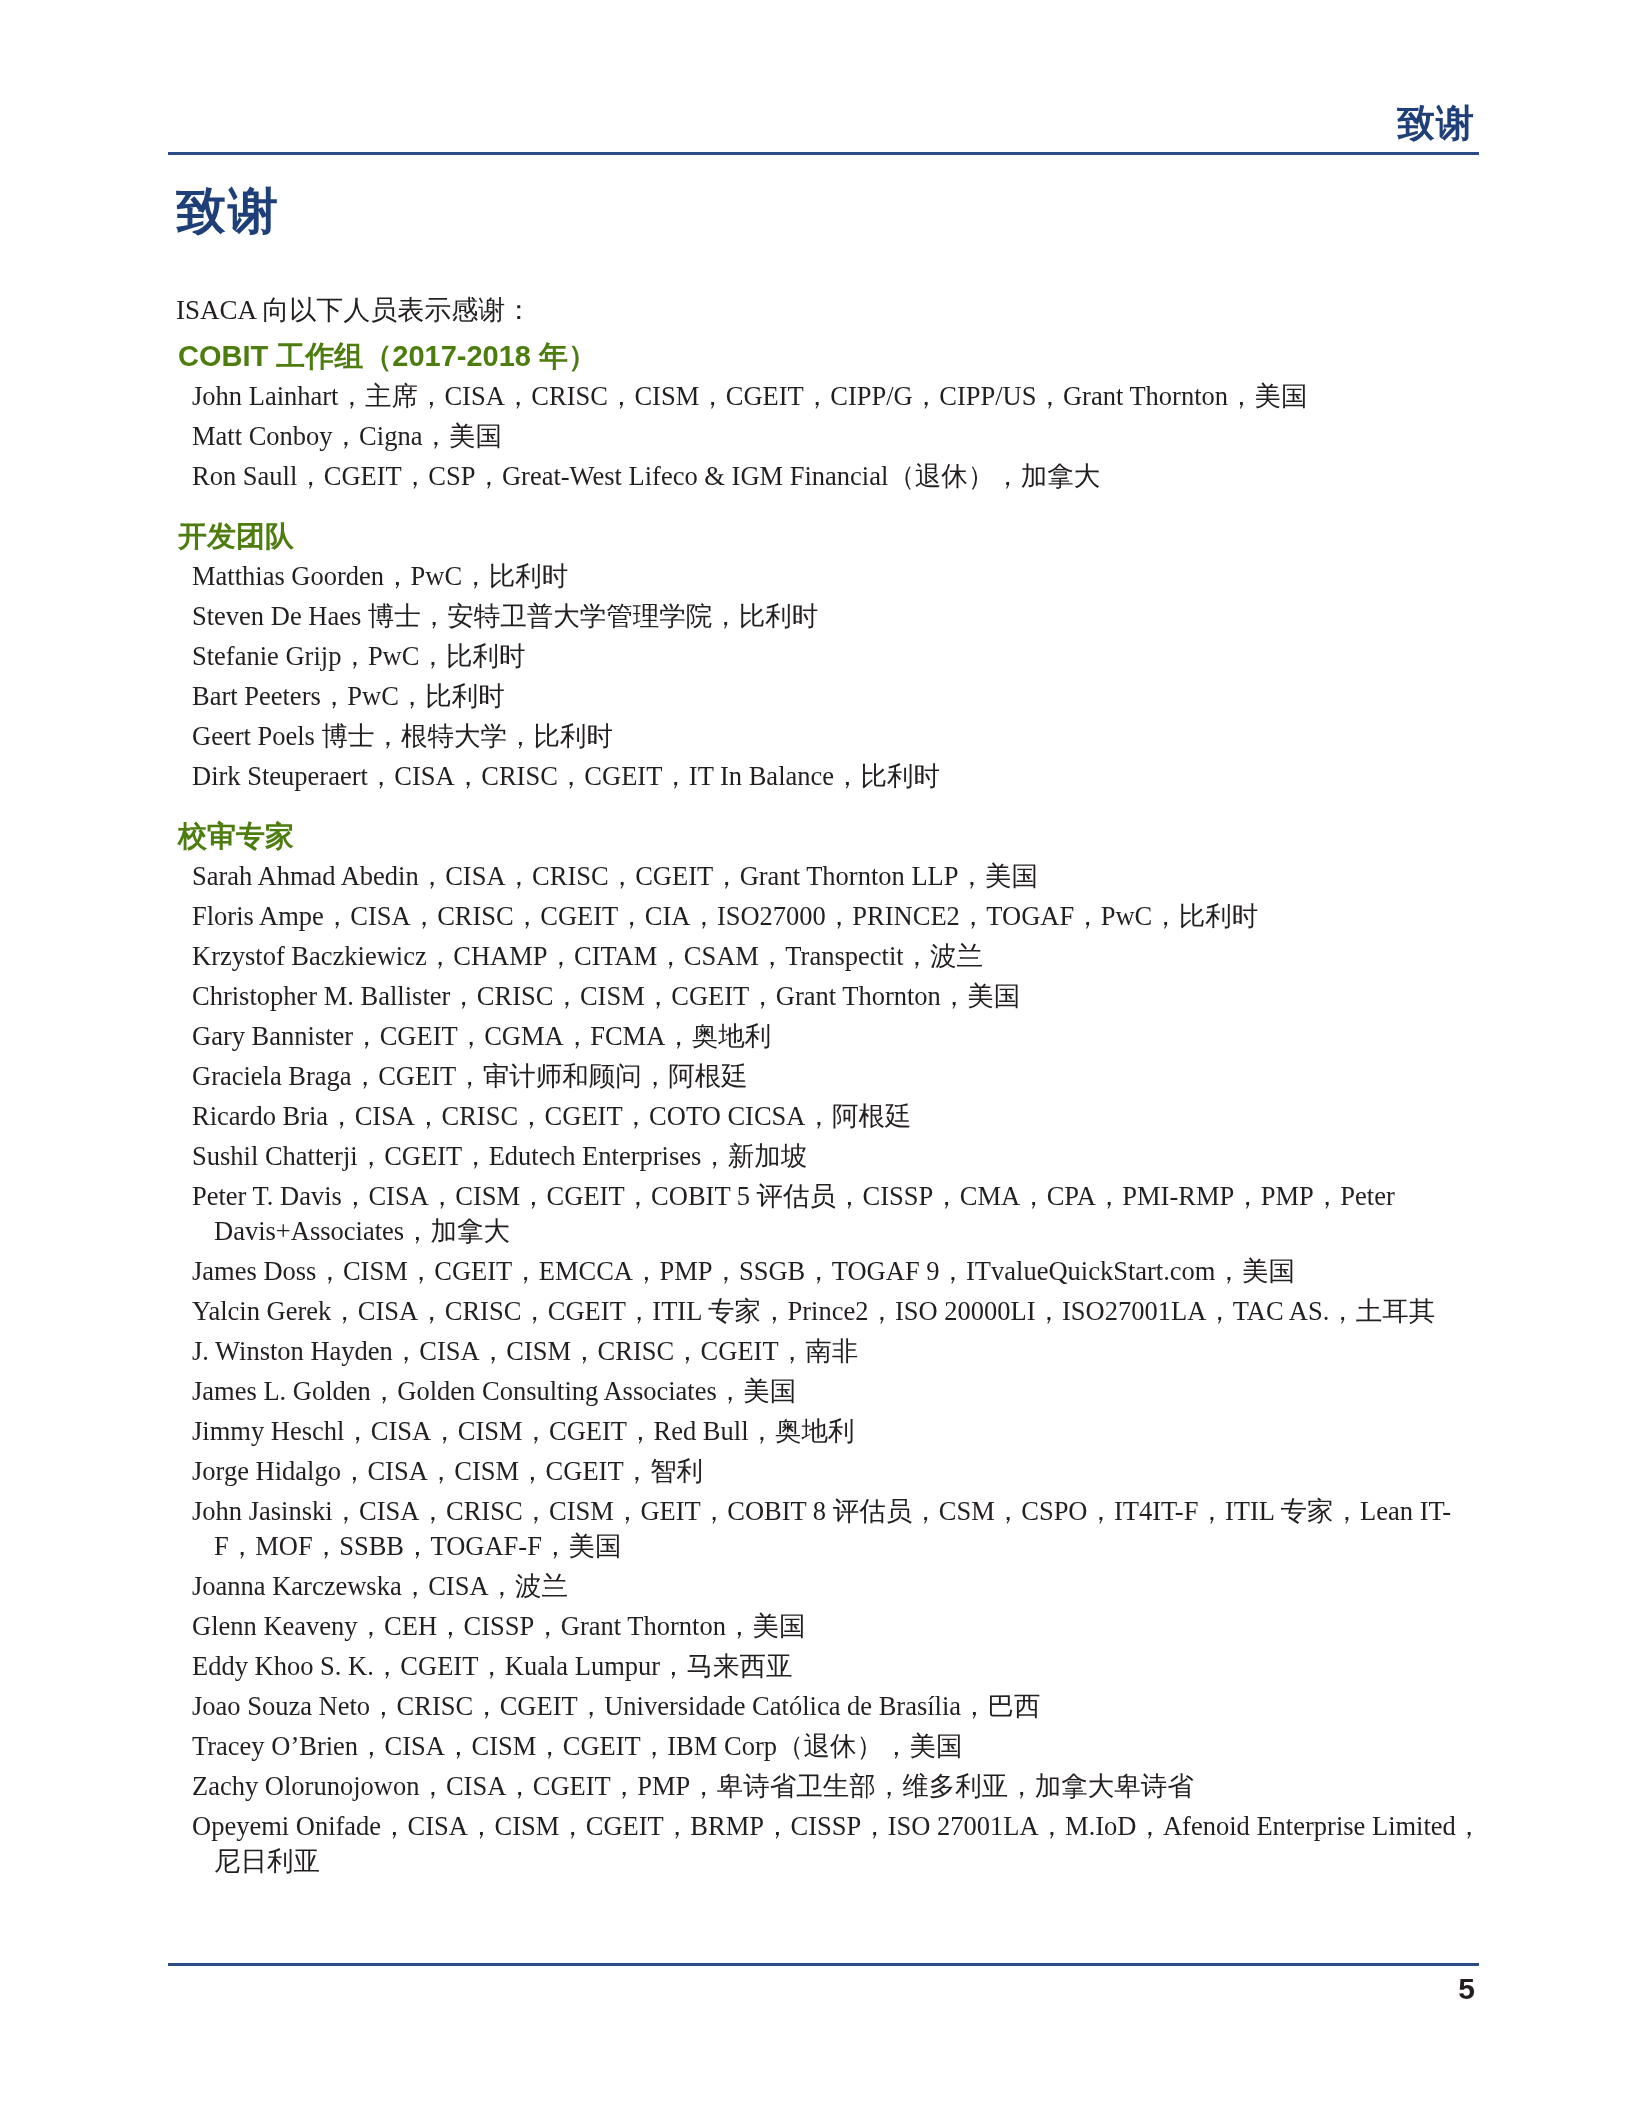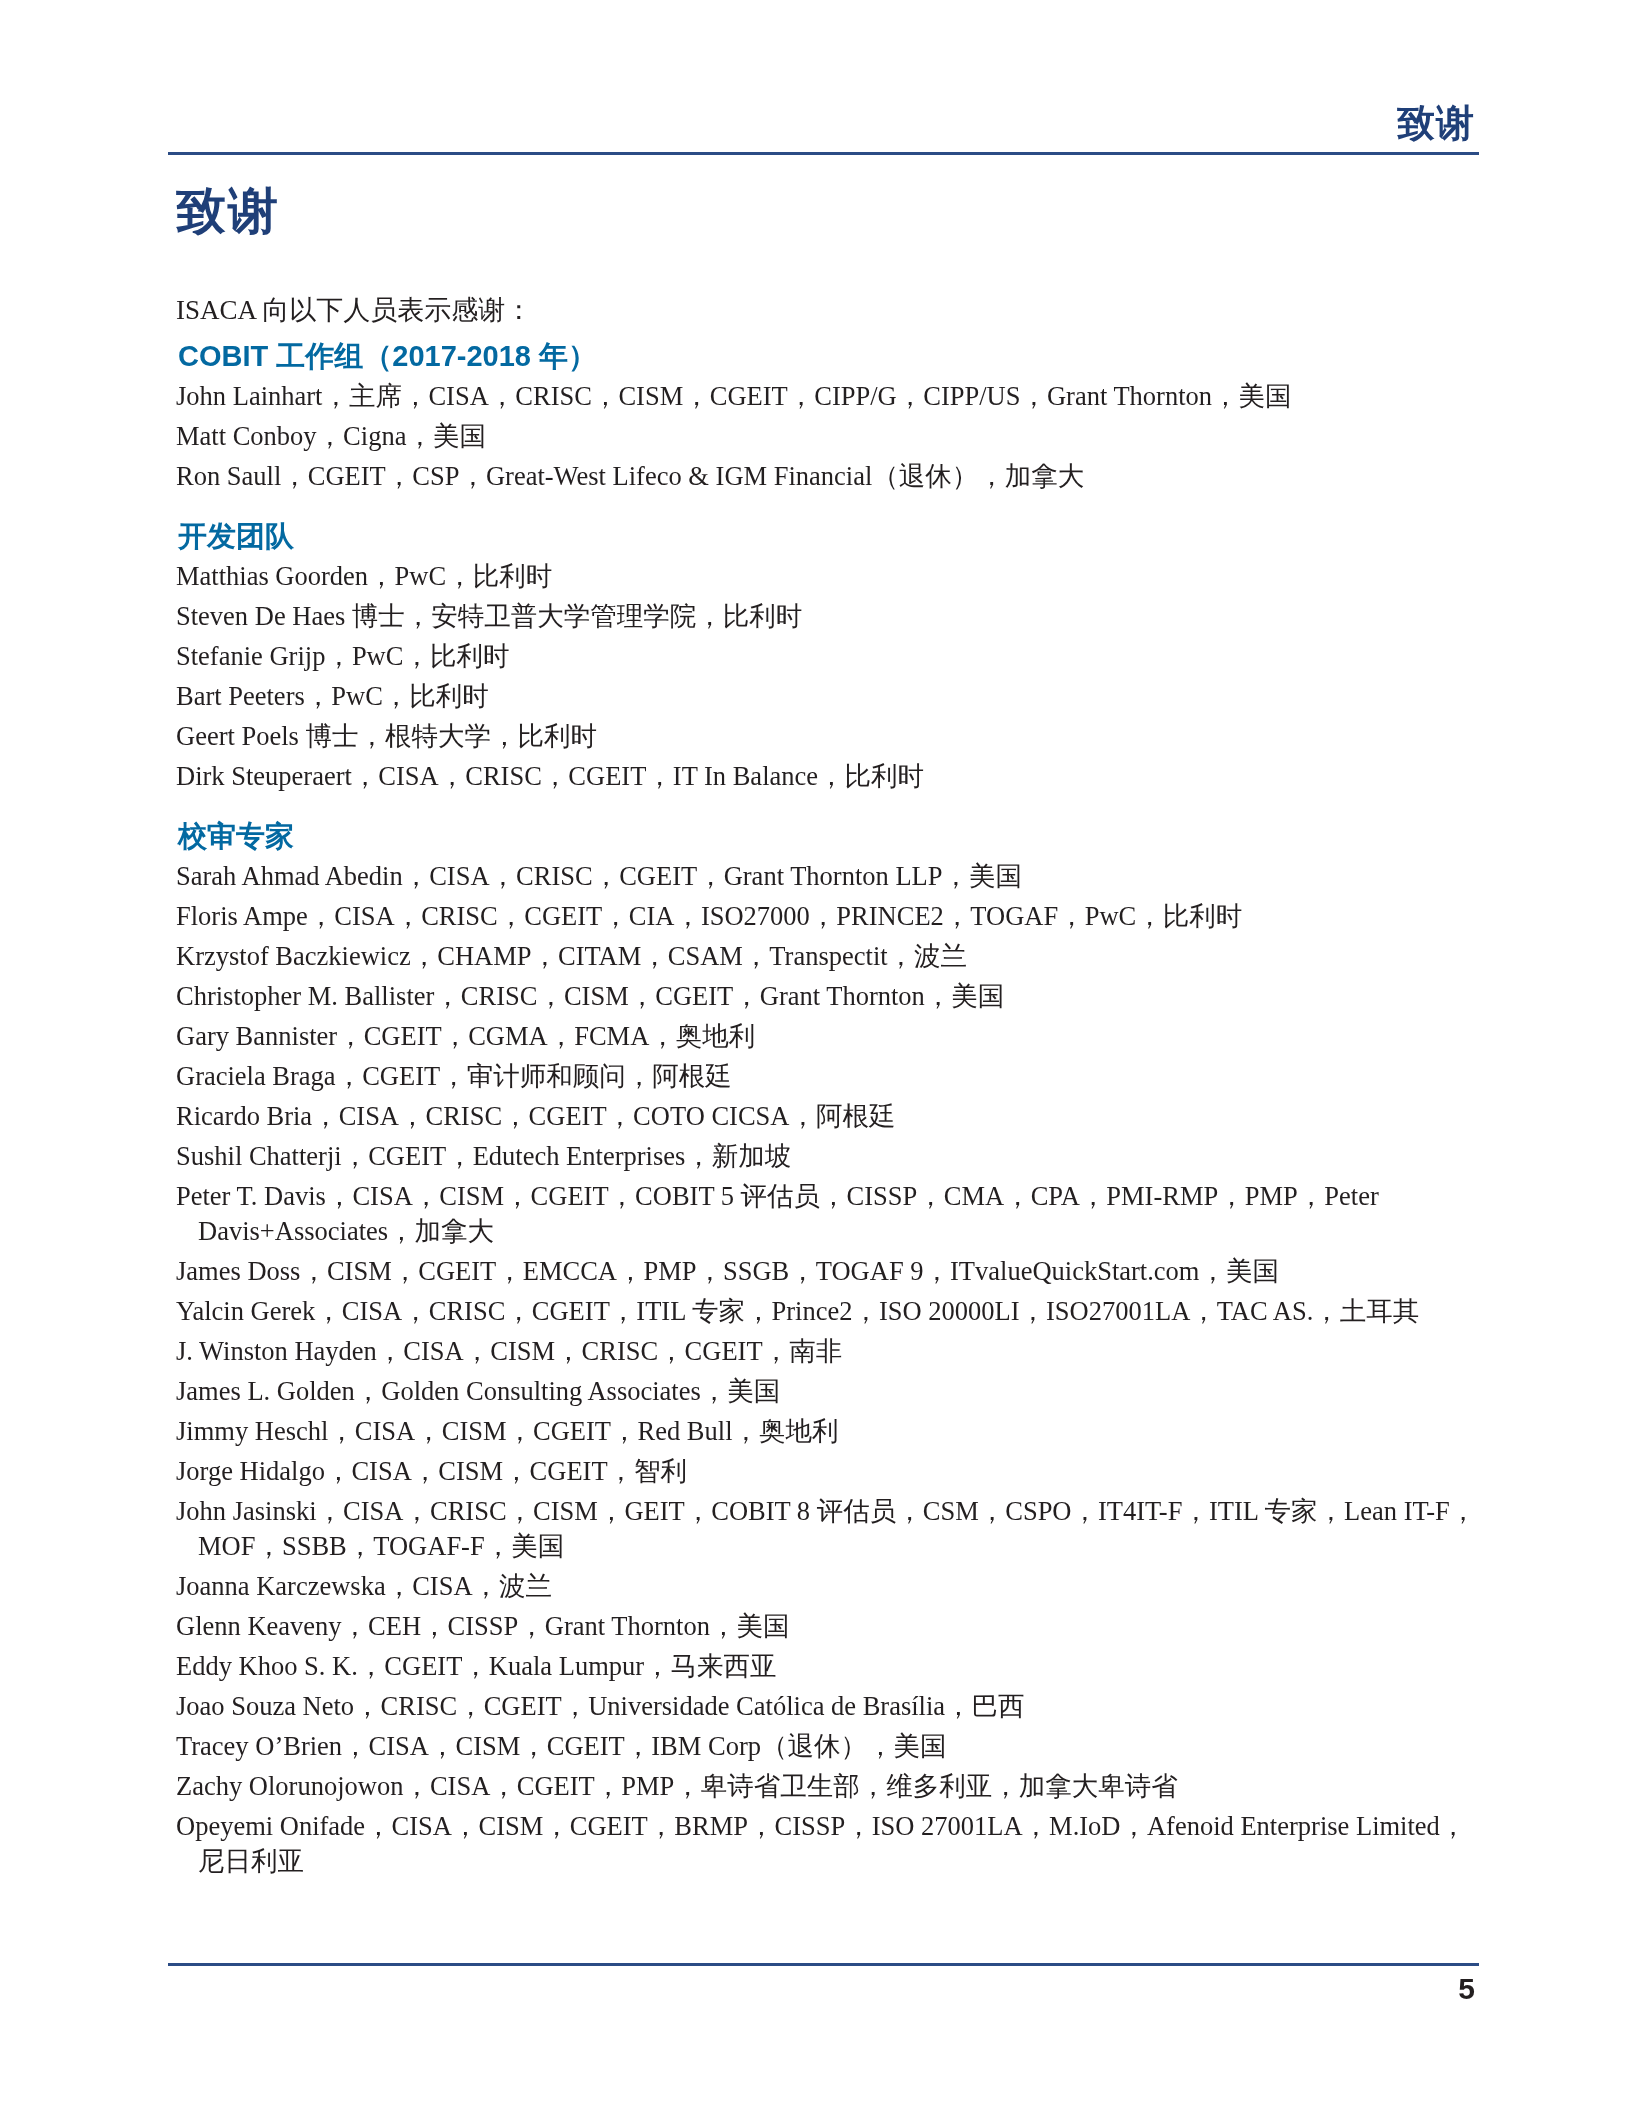--- a/index.html
+++ b/index.html
@@ -8,22 +8,22 @@
     .running-header { position: absolute; right: 156px; top: 98px; font-family: "Liberation Sans", "DejaVu Sans", sans-serif;
                       font-weight: bold; font-size: 38px; color: #1f3f78; letter-spacing: 1px; }
     .rule { position: absolute; left: 168px; width: 1311px; height: 3px; background: #2b4c85; }
     .rule.top { top: 152px; }
     .rule.bottom { top: 1963px; }
     .page-title { position: absolute; left: 176px; top: 178px; font-family: "Liberation Sans", "DejaVu Sans", sans-serif;
                   font-weight: bold; font-size: 50px; color: #1f3f78; letter-spacing: 2px; margin: 0; }
     .content { position: absolute; left: 176px; top: 290px; width: 1310px; }
     .intro { font-size: 27px; line-height: 40px; margin: 0 0 0 0; }
     .section-heading { font-family: "Liberation Sans", "DejaVu Sans", sans-serif; font-weight: bold;
-                       font-size: 29px; line-height: 40px; margin: 6px 0 0 2px; color: #0369a1; }
-    .entries { list-style: none; margin: 0 0 20px 0; padding: 0; }
+                       font-size: 29px; line-height: 40px; margin: 6px 0 0 2px; color: #4d7c0f; }
+    .entries { list-style: none; margin: 0 0 20px 16px; padding: 0; }
     .entry { font-size: 26.5px; line-height: 40px; padding-left: 22px; text-indent: -22px; }
     .entry.wrapped { line-height: 35px; padding-top: 3px; padding-bottom: 2px; }
     .page-number { position: absolute; right: 156px; top: 1972px; font-family: "Liberation Sans", "DejaVu Sans", sans-serif;
                    font-weight: bold; font-size: 30px; color: #231f20; }
   </style>
 </head>
 <body>
 
 <div class="running-header">致谢</div>
 <div class="rule top"></div>

